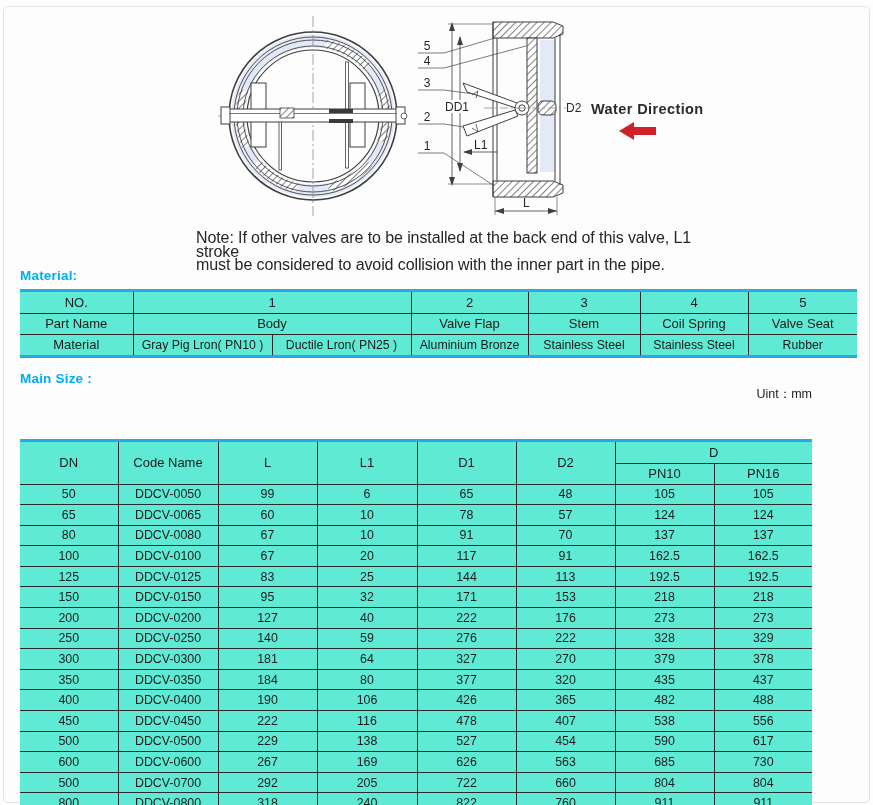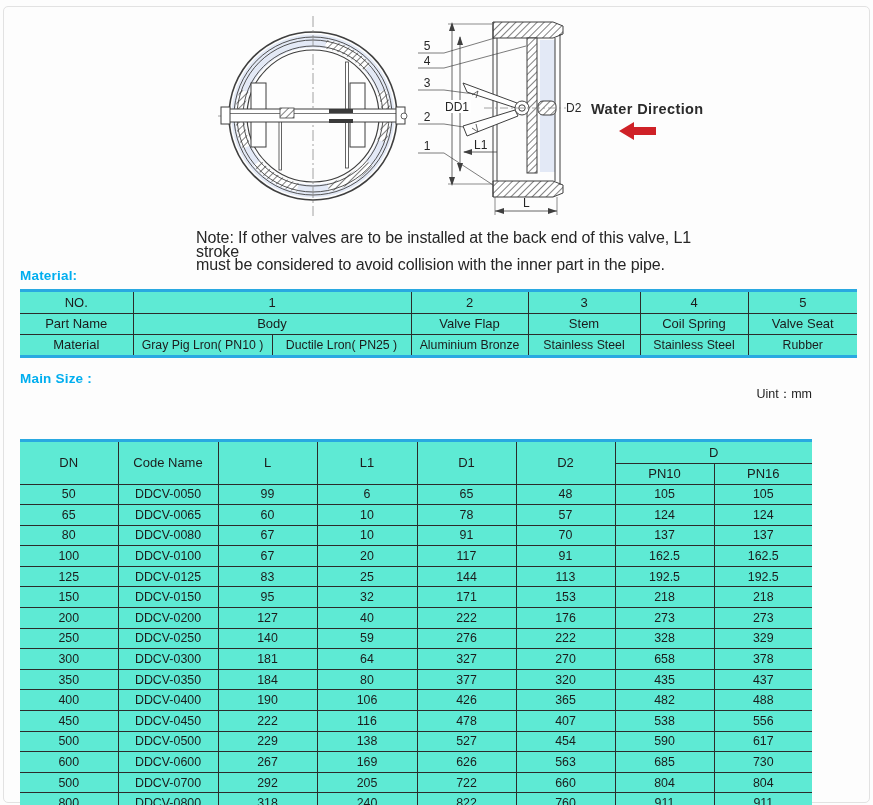--- a/index.html
+++ b/index.html
@@ -337,21 +337,21 @@
           <td>328</td>
           <td>329</td>
         </tr>
         <tr>
           <td>300</td>
           <td>DDCV-0300</td>
           <td>181</td>
           <td>64</td>
           <td>327</td>
           <td>270</td>
-          <td>658</td>
+          <td>379</td>
           <td>378</td>
         </tr>
         <tr>
           <td>350</td>
           <td>DDCV-0350</td>
           <td>184</td>
           <td>80</td>
           <td>377</td>
           <td>320</td>
           <td>435</td>

